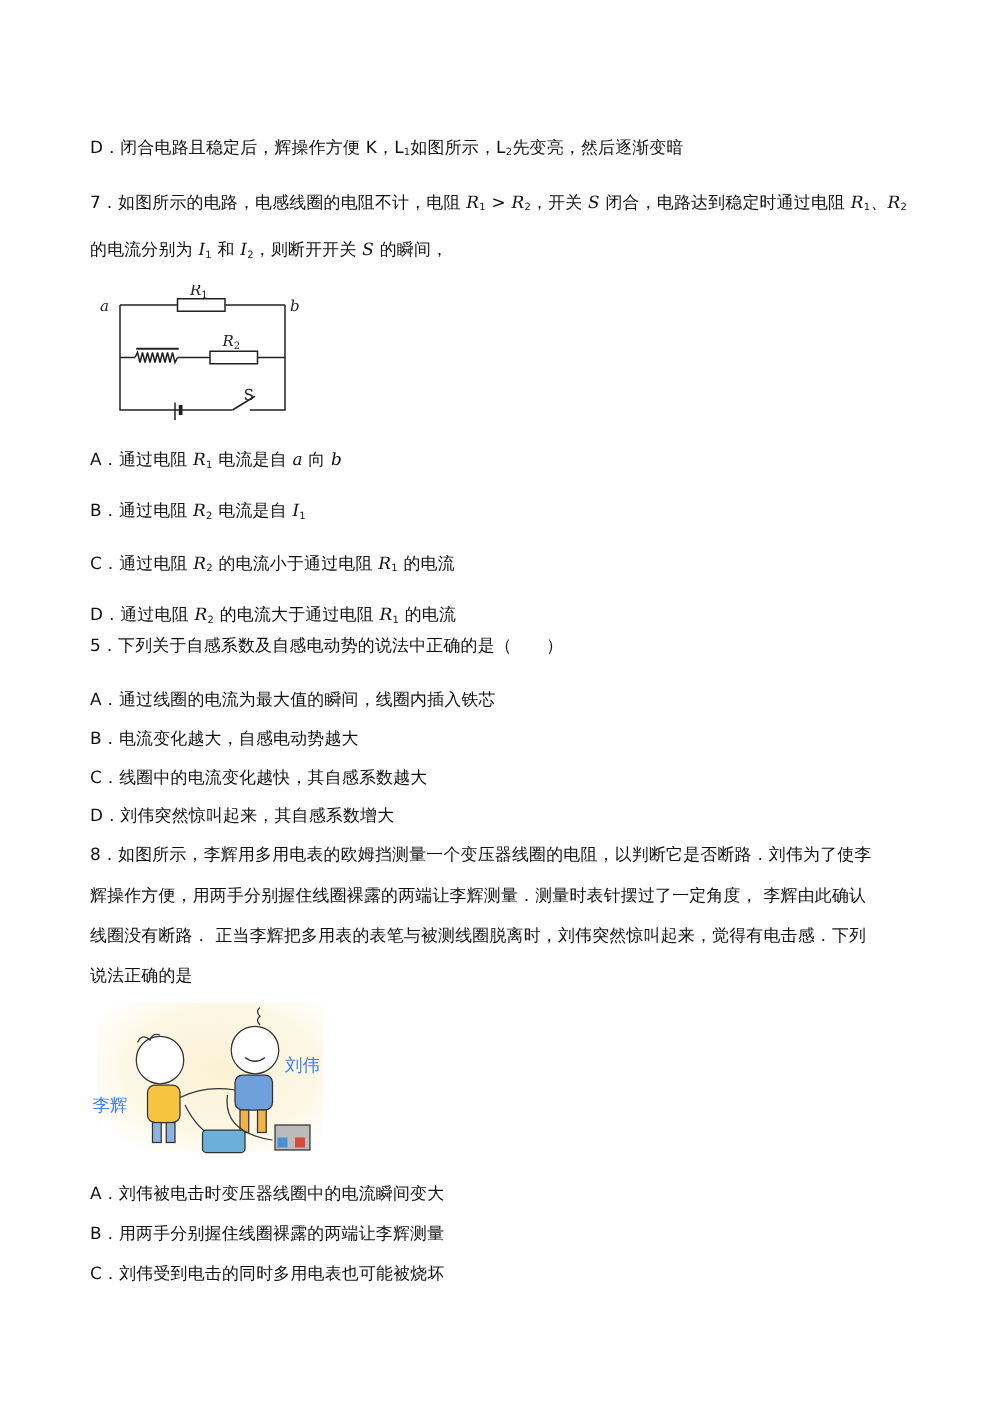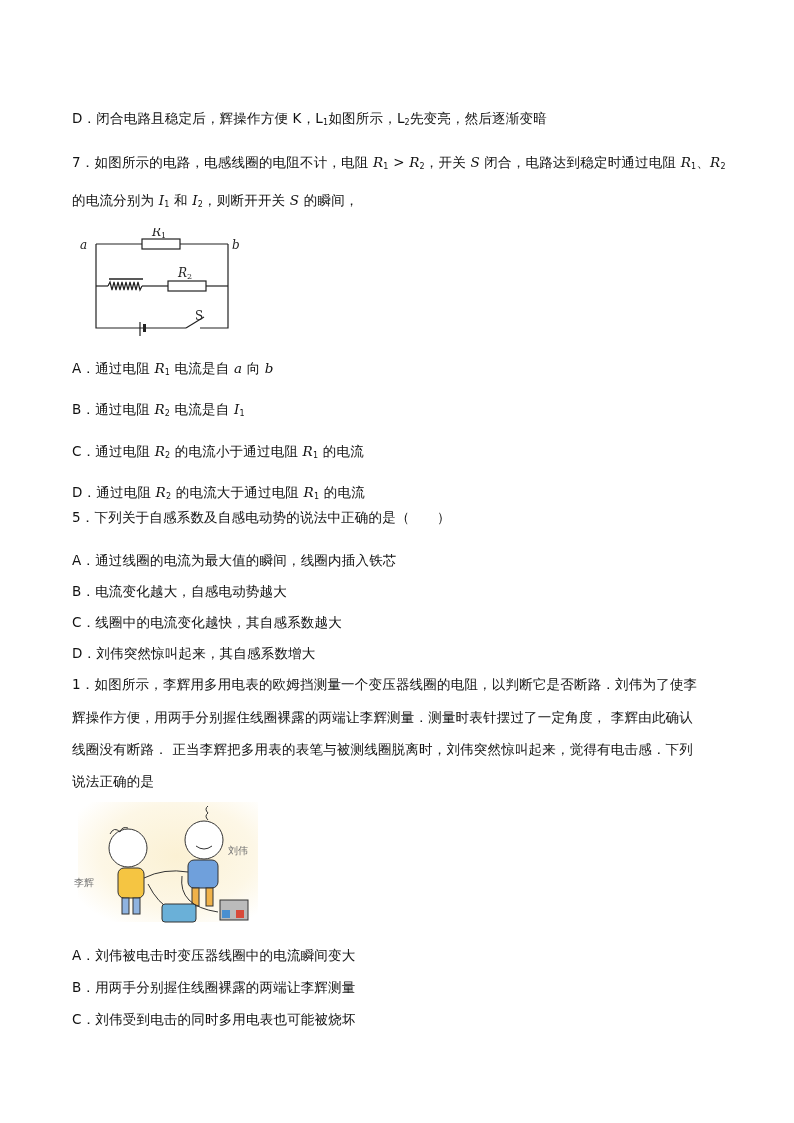--- a/index.html
+++ b/index.html
@@ -12,21 +12,21 @@
     position: absolute; left: 72px;
     font-size: 13.5px; line-height: 18px; white-space: nowrap;
     letter-spacing: 0.2px;
   }
   .m { font-family: "DejaVu Serif", "Liberation Serif", serif; font-style: italic; }
   sub { font-size: 8px; vertical-align: -2px; }
   .circuit { position: absolute; left: 78px; top: 228px; width: 170px; height: 112px; }
   .cartoon { position: absolute; left: 70px; top: 796px; width: 195px; height: 132px; }
   .cartoon-bg { position:absolute; left:8px; top:6px; width:180px; height:120px;
     background: radial-gradient(ellipse at 55% 45%, #fbf1d4 0%, #fdf7e6 55%, #ffffff 85%); }
-  .cartoon-label { position:absolute; font-size: 10px; color:#737373; font-family: "DejaVu Sans", sans-serif; }
+  .cartoon-label { position:absolute; font-size: 14px; color:#3b82f6; font-family: "DejaVu Sans", sans-serif; }
 </style>
 </head>
 <body>
 
 <div class="line" style="top:109px">
   <span>D．闭合电路且稳定后，辉操作方便 K，</span><span>L</span><sub>1</sub><span>如图所示，</span><span>L</span><sub>2</sub><span>先变亮，然后逐渐变暗</span>
 </div>
 
 <div class="line" style="top:153px">
   <span>7．如图所示的电路，电感线圈的电阻不计，电阻 </span><span class="m">R</span><sub>1</sub><span> &gt; </span><span class="m">R</span><sub>2</sub><span>，开关 </span><span class="m">S</span><span> 闭合，电路达到稳定时通过电阻 </span><span class="m">R</span><sub>1</sub><span>、</span><span class="m">R</span><sub>2</sub>
@@ -79,21 +79,21 @@
 <div class="line" style="top:483px">
   <span>D．通过电阻 </span><span class="m">R</span><sub>2</sub><span> 的电流大于通过电阻 </span><span class="m">R</span><sub>1</sub><span> 的电流</span>
 </div>
 
 <div class="line" style="top:508px">5．下列关于自感系数及自感电动势的说法中正确的是（　　）</div>
 <div class="line" style="top:551px">A．通过线圈的电流为最大值的瞬间，线圈内插入铁芯</div>
 <div class="line" style="top:582px">B．电流变化越大，自感电动势越大</div>
 <div class="line" style="top:613px">C．线圈中的电流变化越快，其自感系数越大</div>
 <div class="line" style="top:644px">D．刘伟突然惊叫起来，其自感系数增大</div>
 
-<div class="line" style="top:675px">1．如图所示，李辉用多用电表的欧姆挡测量一个变压器线圈的电阻，以判断它是否断路．刘伟为了使李</div>
+<div class="line" style="top:675px">8．如图所示，李辉用多用电表的欧姆挡测量一个变压器线圈的电阻，以判断它是否断路．刘伟为了使李</div>
 <div class="line" style="top:708px">辉操作方便，用两手分别握住线圈裸露的两端让李辉测量．测量时表针摆过了一定角度， 李辉由此确认</div>
 <div class="line" style="top:740px">线圈没有断路．  正当李辉把多用表的表笔与被测线圈脱离时，刘伟突然惊叫起来，觉得有电击感．下列</div>
 <div class="line" style="top:772px">说法正确的是</div>
 
 <div class="cartoon">
   <div class="cartoon-bg"></div>
   <svg style="position:absolute;left:0;top:0" width="195" height="132" viewBox="0 0 195 132" xmlns="http://www.w3.org/2000/svg">
     <g stroke="#333" stroke-width="1" fill="none">
 
       <circle cx="58" cy="52" r="19" fill="#fff"></circle>

